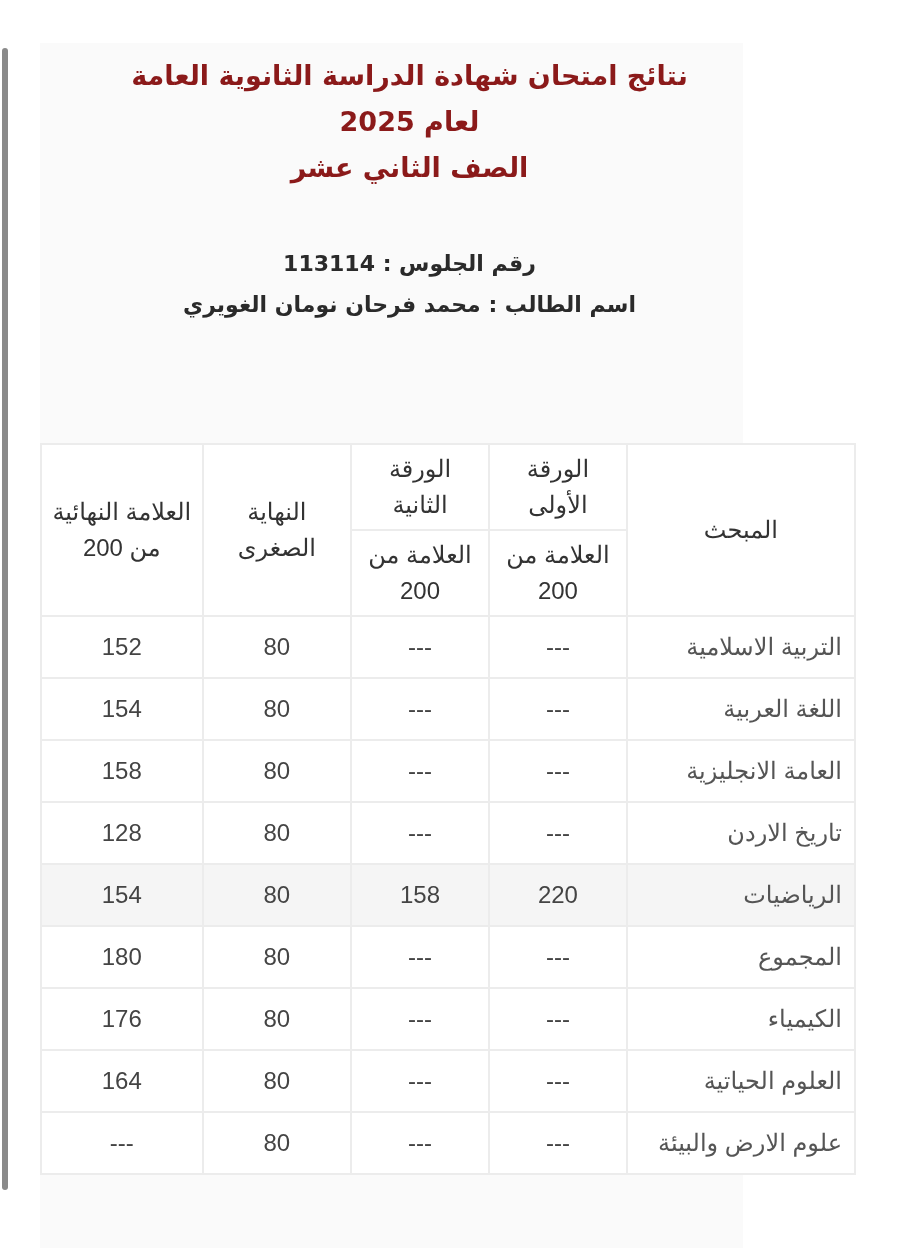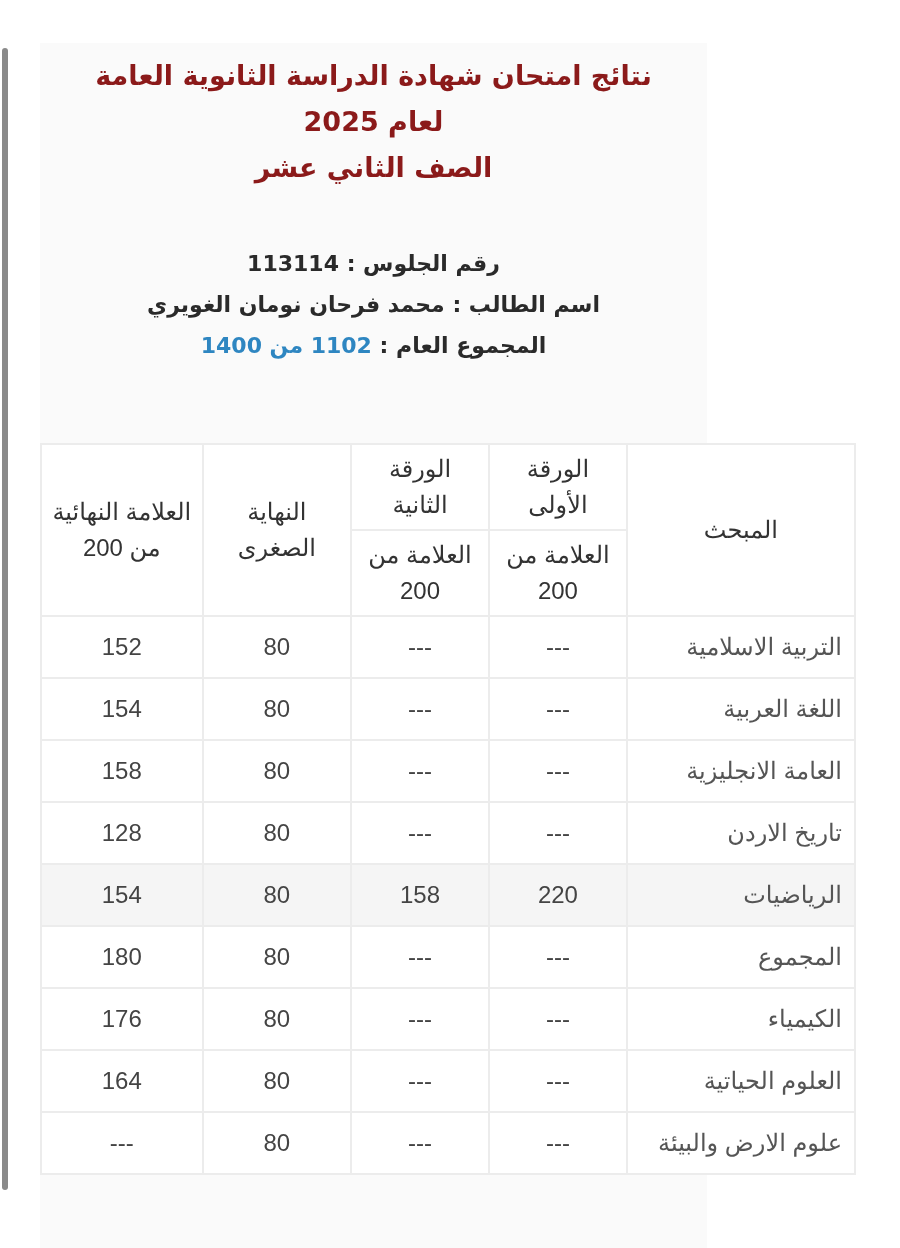--- a/index.html
+++ b/index.html
@@ -20,20 +20,21 @@
       background: #8a8a8a;
       border-radius: 3px;
     }
     .panel {
       position: absolute;
       left: 40px;
       top: 43px;
       width: 667px;
       height: 1205px;
       background: #fafafa;
+      padding-left: 36px;
     }
     .header {
       direction: rtl;
       text-align: center;
       padding-top: 10px;
     }
     .title-line {
       color: #8b1a1a;
       font-weight: bold;
       font-size: 27px;
@@ -112,24 +113,20 @@
 
   <div class="info">
     <div class="info-line">
       <span>رقم الجلوس :</span>
       <span class="val-dark">113114</span>
     </div>
     <div class="info-line">
       <span>اسم الطالب :</span>
       <span class="val-dark">محمد فرحان نومان الغويري</span>
     </div>
-    <div class="info-line">
-      <span>المجموع العام :</span>
-      <span class="val-blue">1102 من 1400</span>
-    </div>
   </div>
 
   <table class="results">
     <thead>
       <tr>
         <th class="col-subject" rowspan="2">المبحث</th>
         <th class="col-p1">الورقة الأولى</th>
         <th class="col-p2">الورقة الثانية</th>
         <th class="col-min" rowspan="2">النهاية الصغرى</th>
         <th class="col-final" rowspan="2">العلامة النهائية من 200</th>

